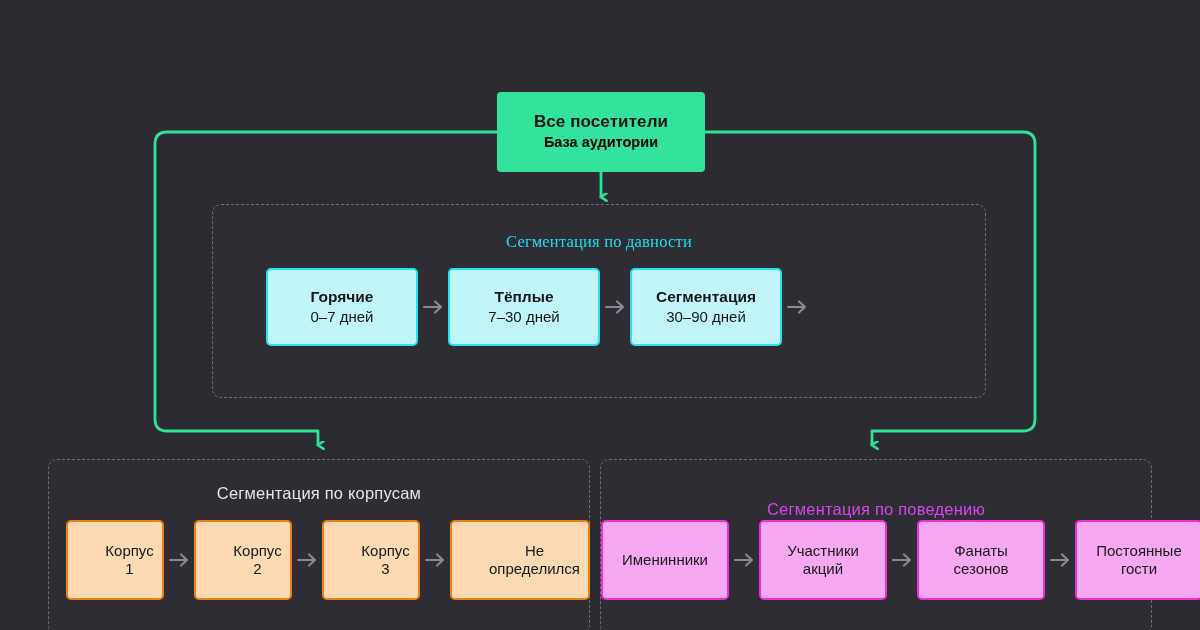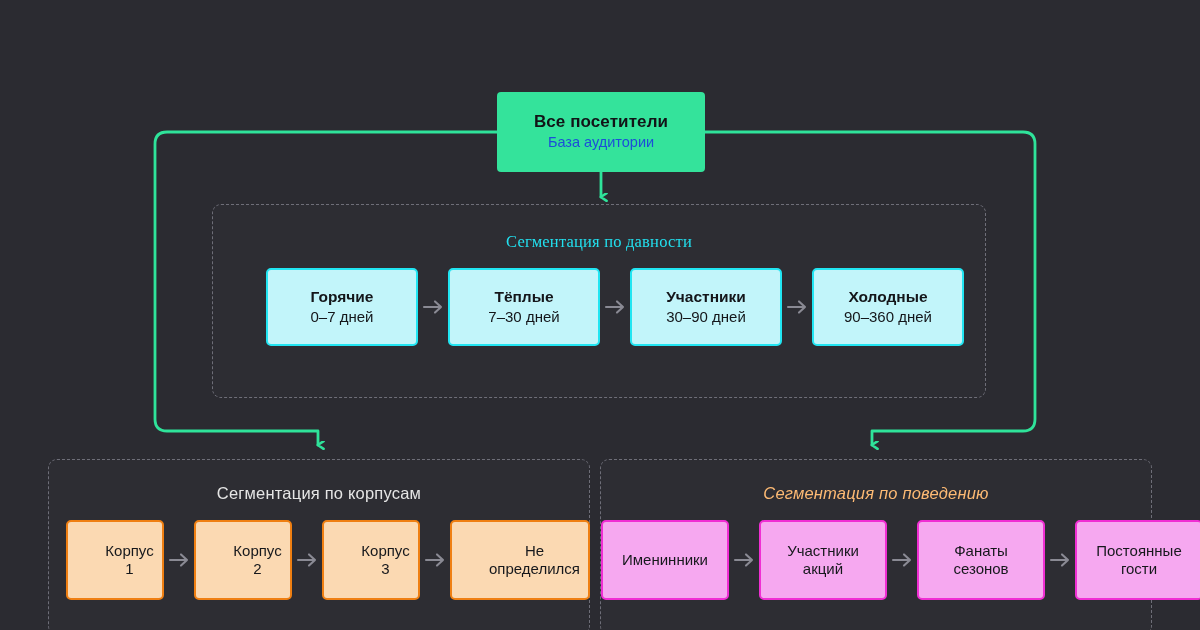--- a/index.html
+++ b/index.html
@@ -44,22 +44,22 @@
   }
   .root-title {
     font-size: 17px;
     font-weight: 700;
     color: #121417;
     letter-spacing: 0.1px;
     line-height: 1.1;
   }
   .root-sub {
     font-size: 14.5px;
-    font-weight: 400;
-    color: #1d4ed8;
+    font-weight: 700;
+    color: #000000;
     line-height: 1.1;
   }
 
   
   .panel {
     position: absolute;
     border: 1.6px dashed #6e6e78;
     border-radius: 9px;
     background: rgba(255,255,255,0.012);
     box-sizing: border-box;
@@ -73,21 +73,21 @@
     left: 0;
     width: 100%;
     text-align: center;
     font-size: 16.5px;
     font-weight: 400;
     letter-spacing: 0.2px;
     white-space: nowrap;
   }
   #panel-recency  .panel-title { top: 27px; color: #22e0ef; font-family: Liberation Serif, serif; }
   #panel-building .panel-title { top: 24px; color: #e5e5e5; }
-  #panel-behavior .panel-title { top: 24px; color: #fdba74; font-style: italic; }
+  #panel-behavior .panel-title { top: 40px; color: #d946ef; }
 
   
   .node-row {
     position: absolute;
     display: flex;
     align-items: center;
   }
   #row-recency  { left: 53px; top: 63px;  }
   #row-building { left: 17px; top: 60px;  }
   #row-behavior { left: 0px;  top: 60px;  }
@@ -215,34 +215,30 @@
         <div class="n-sub">7–30 дней</div>
       </div>
 
       <div class="step-arrow">
         <svg width="22" height="16" viewBox="0 0 22 16">
             <path d="M2,8 L19,8 M13,2.4 L19,8 L13,13.6" fill="none" stroke="#8a8a94" stroke-width="2.1" stroke-linecap="round" stroke-linejoin="round"></path>
           </svg>
       </div>
 
       <div class="node cyan">
-        <div class="n-title">Участники</div>
+        <div class="n-title">Сегментация</div>
         <div class="n-sub">30–90 дней</div>
       </div>
 
       <div class="step-arrow">
         <svg width="22" height="16" viewBox="0 0 22 16">
             <path d="M2,8 L19,8 M13,2.4 L19,8 L13,13.6" fill="none" stroke="#8a8a94" stroke-width="2.1" stroke-linecap="round" stroke-linejoin="round"></path>
           </svg>
       </div>
 
-      <div class="node cyan">
-        <div class="n-title">Холодные</div>
-        <div class="n-sub">90–360 дней</div>
-      </div>
 
     </div>
   </div>
 
   <div class="panel" id="panel-building">
     <div class="panel-title">Сегментация по корпусам</div>
 
     <div class="node-row" id="row-building">
 
       <div class="node orange">

